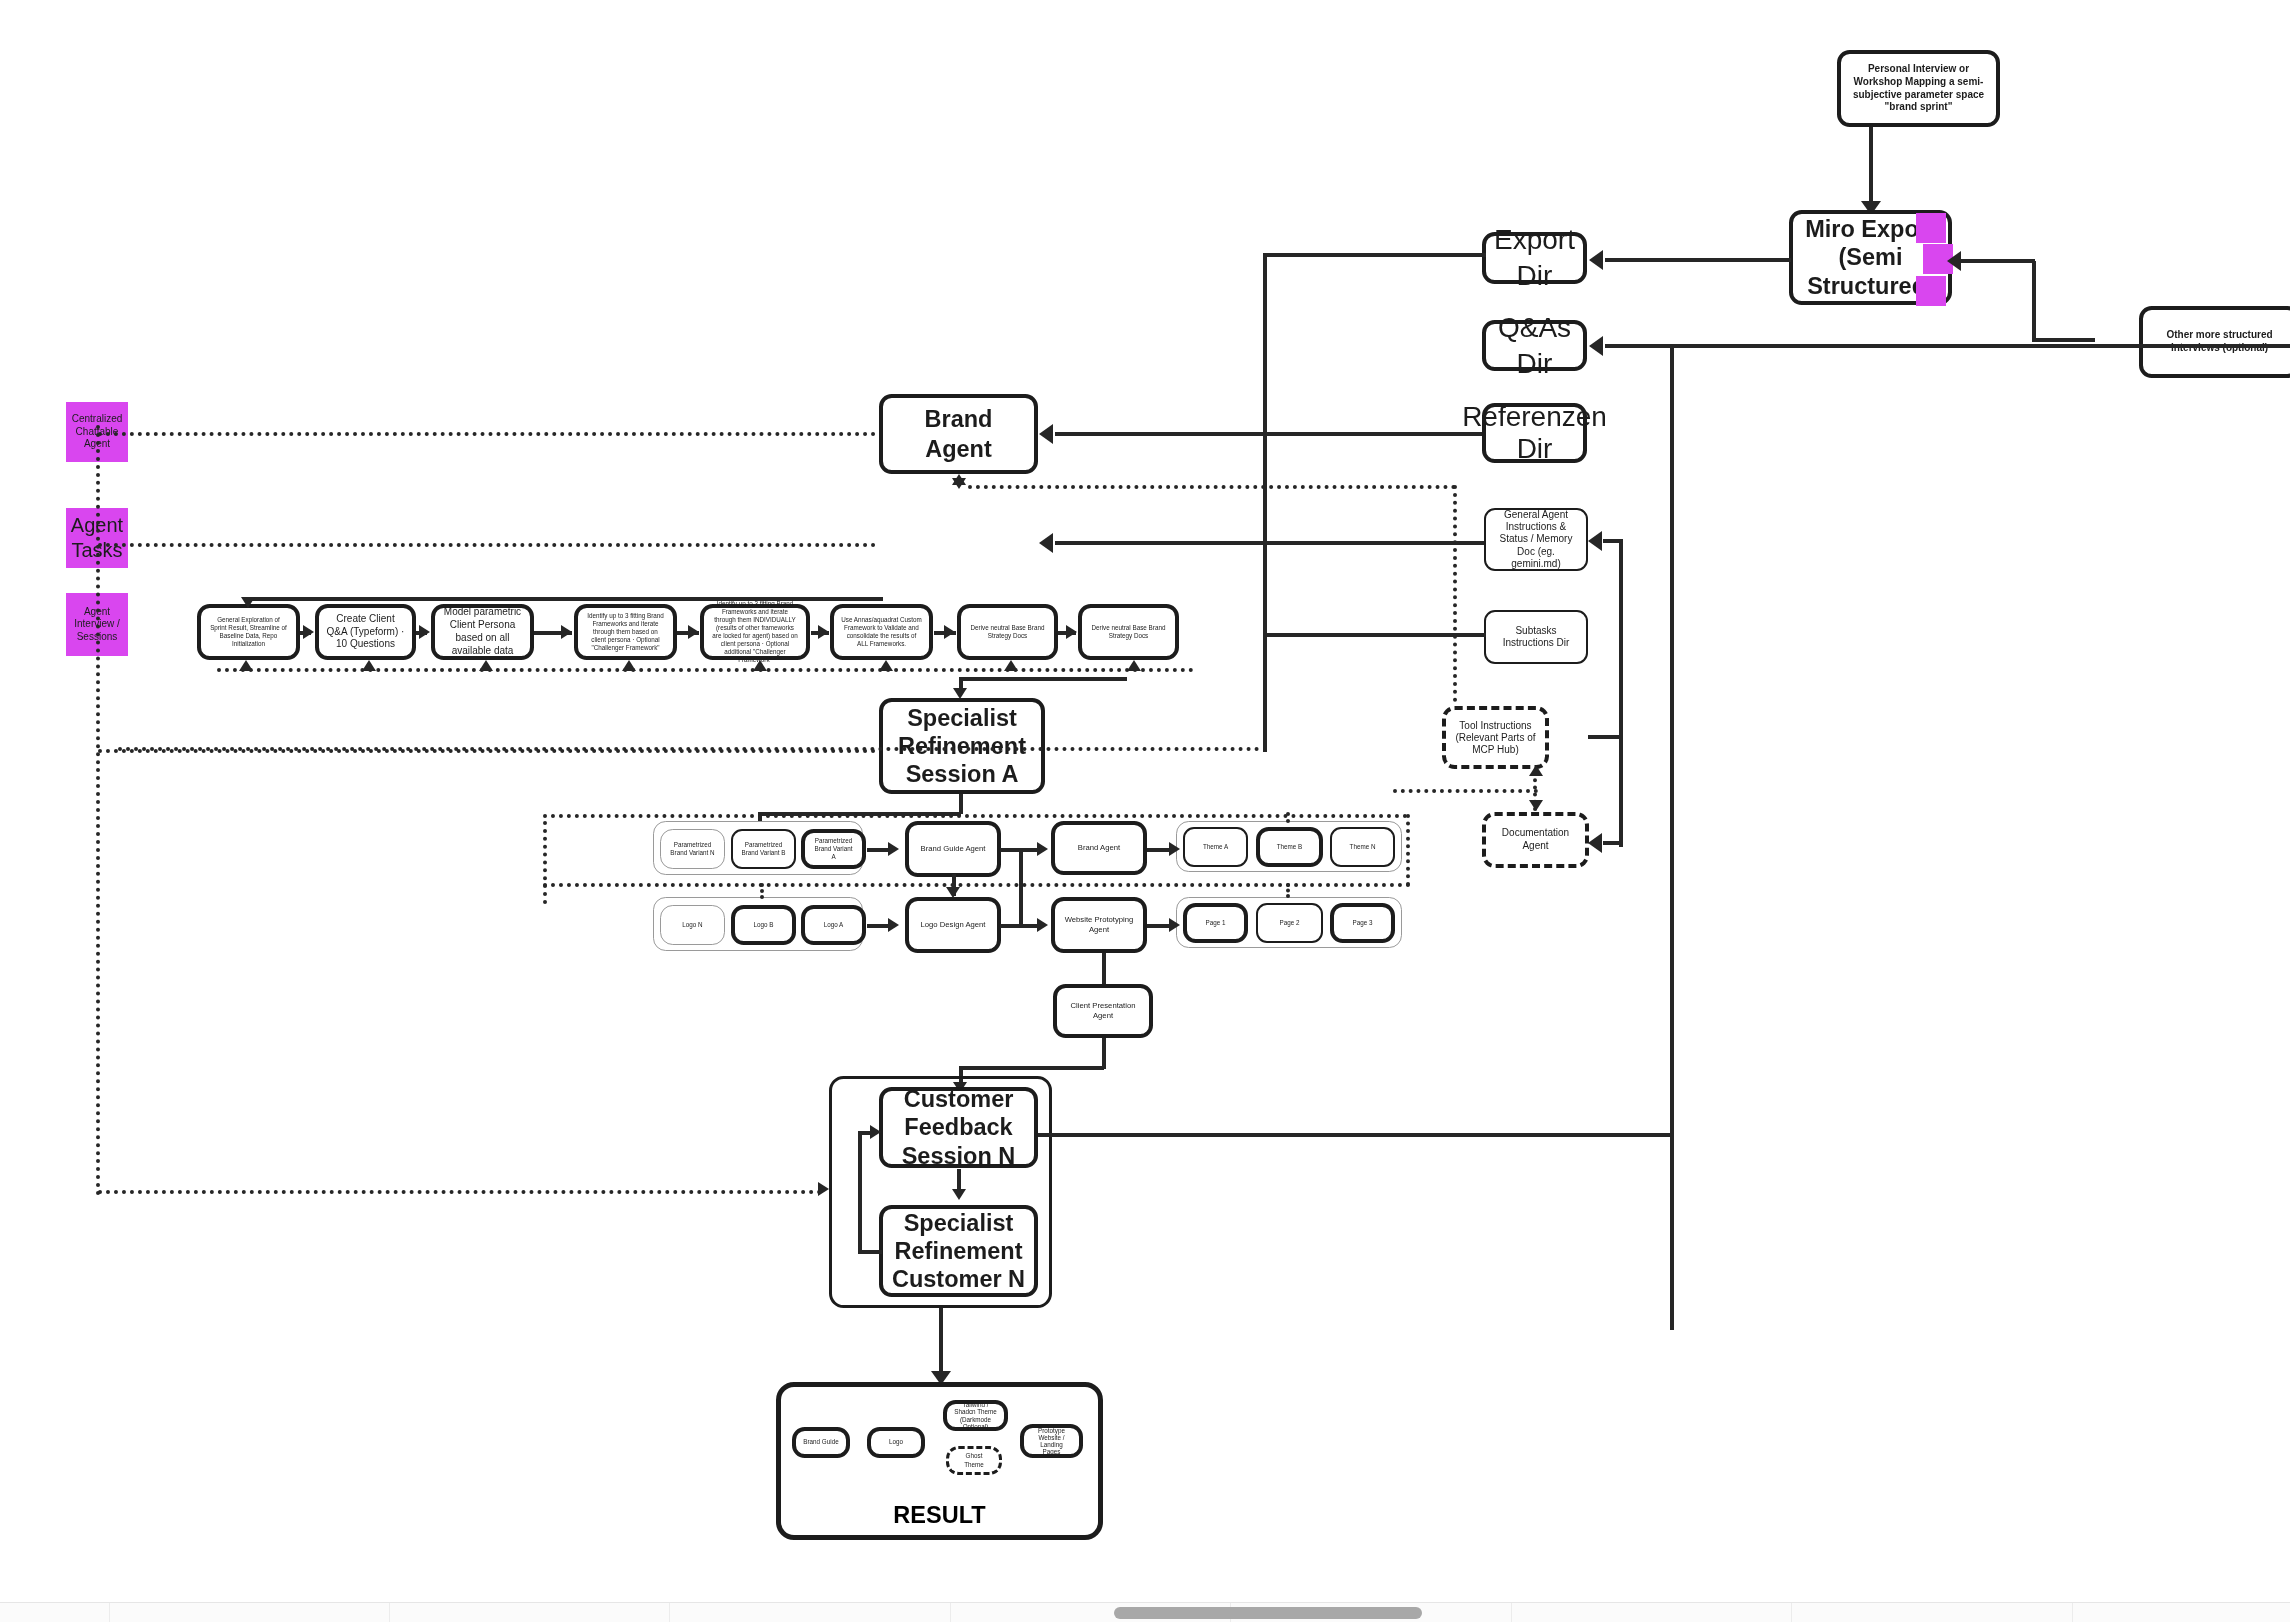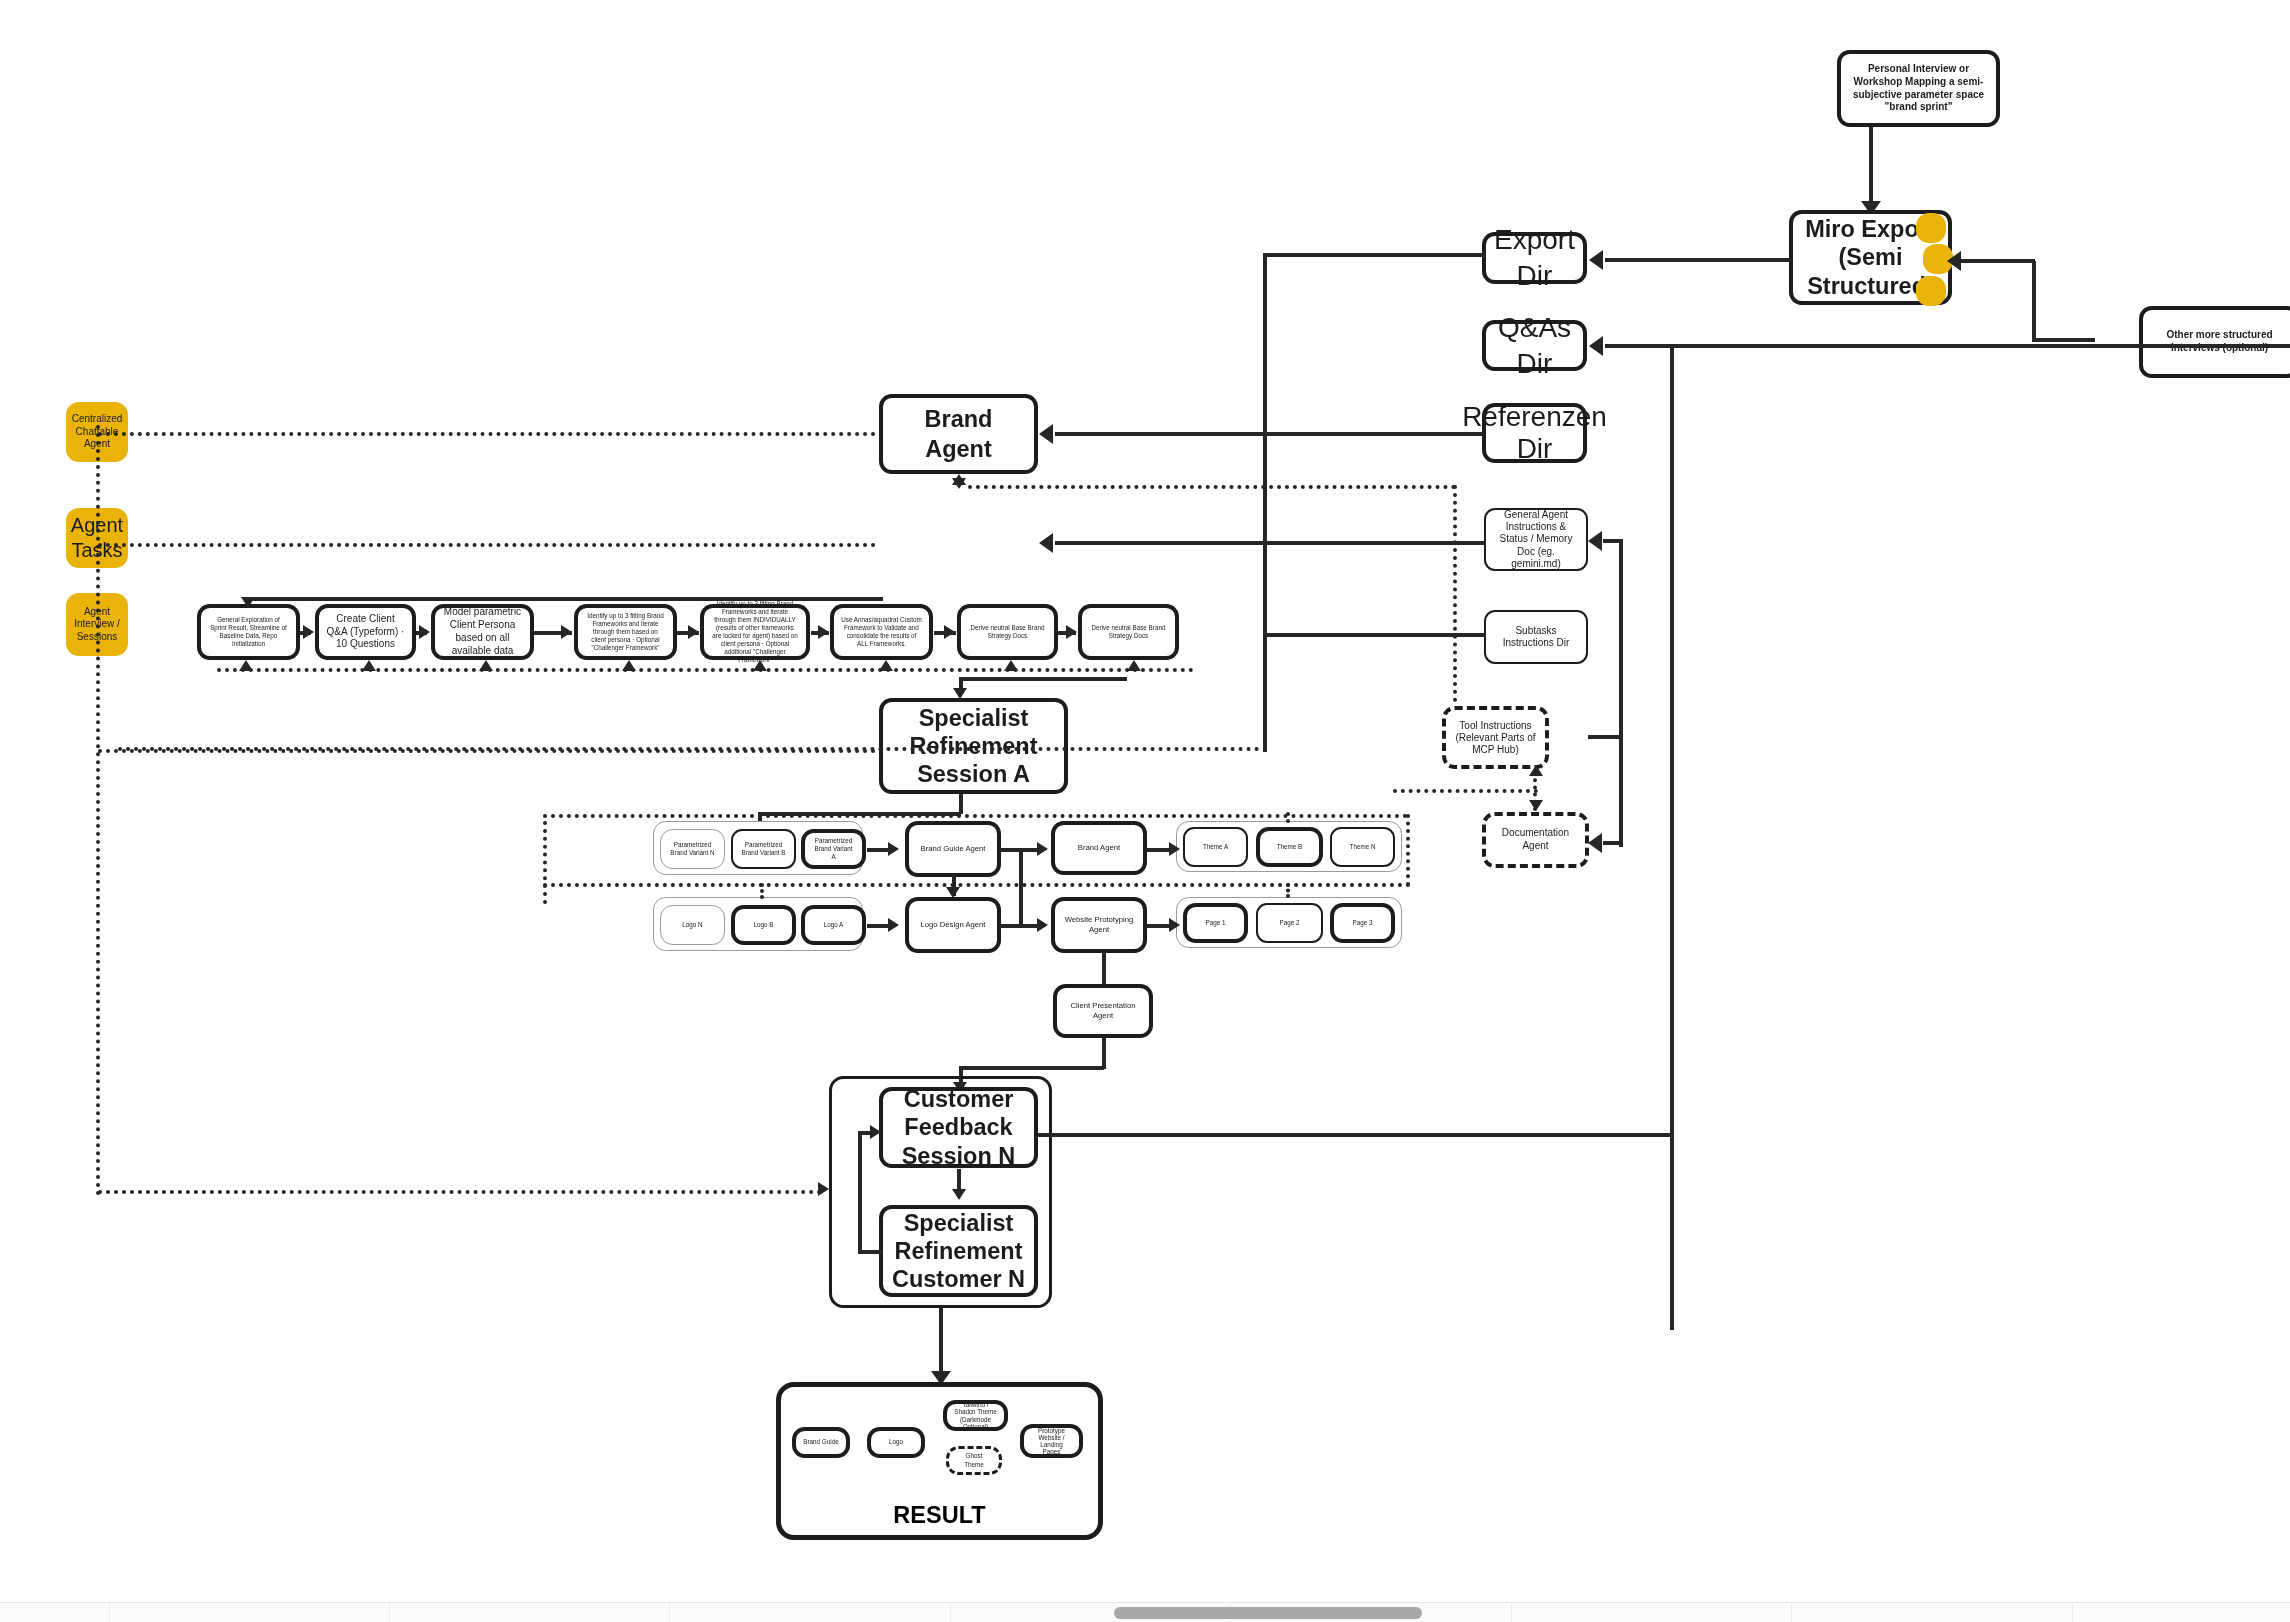--- a/index.html
+++ b/index.html
@@ -15,23 +15,23 @@
   .node.dashed{border-style:dashed;border-width:4.5px;}
   .node.group{background:transparent;}
   .bold{font-weight:bold;margin-left:48px;}
   .t-xl{font-size:23.5px;font-weight:bold;}
   .t-lg{font-size:28px;}
   .t-sm{font-size:10px;}
   .t-xs{font-size:7.7px;}
   .t-xxs{font-size:6.3px;}
 
   
-  .sticky{position:absolute;background:#eab308;box-sizing:border-box;display:flex;
+  .sticky{position:absolute;background:#d946ef;box-sizing:border-box;display:flex;
           align-items:center;justify-content:center;text-align:center;color:#1c1c1c;
-          line-height:1.25;border-radius:13px;}
+          line-height:1.25;}
 
   
   .ln{position:absolute;background:#262626;}
   .h{height:3.6px;}
   .v{width:3.6px;}
   
   .dh{position:absolute;height:0;border-top:4.5px dotted #262626;}
   .dv{position:absolute;width:0;border-left:4.5px dotted #262626;}
   
   .ar{position:absolute;width:0;height:0;}
@@ -104,21 +104,21 @@
 
   <div class="sticky t-sm" style="left:66px;top:402px;width:62px;height:60px;">Centralized Chattable Agent</div>
   <div class="sticky" style="left:66px;top:508px;width:62px;height:60px;font-size:20px;">Agent Tasks</div>
   <div class="sticky t-sm" style="left:66px;top:593px;width:62px;height:63px;">Agent Interview / Sessions</div>
 
   <div class="dv" style="left:96px;top:425px;height:771px;"></div>
 
   <div class="node t-xl" style="left:879px;top:394px;width:159px;height:80px;">Brand Agent</div>
 
 
-  <div class="node t-xl" style="left:879px;top:698px;width:189px;height:96px;line-height:1.2;">Specialist Refinement Session A</div>
+  <div class="node t-xl" style="left:879px;top:698px;width:166px;height:96px;line-height:1.2;">Specialist Refinement Session A</div>
 
   <div class="dh" style="left:98px;top:432px;width:778px;"></div>
   <div class="dh" style="left:98px;top:543px;width:778px;"></div>
   <div class="dh" style="left:98px;top:749px;width:778px;"></div>
   <div class="dh" style="left:98px;top:1190px;width:724px;"></div>
   <div class="ar ar-sm ar-r" style="left:818px;top:1182px;"></div>
 
   <div class="ar ar-sm ar-d" style="left:952px;top:478px;"></div>
   <div class="ar ar-sm ar-u" style="left:952px;top:474px;"></div>
   <div class="dh" style="left:968px;top:485px;width:488px;"></div>

